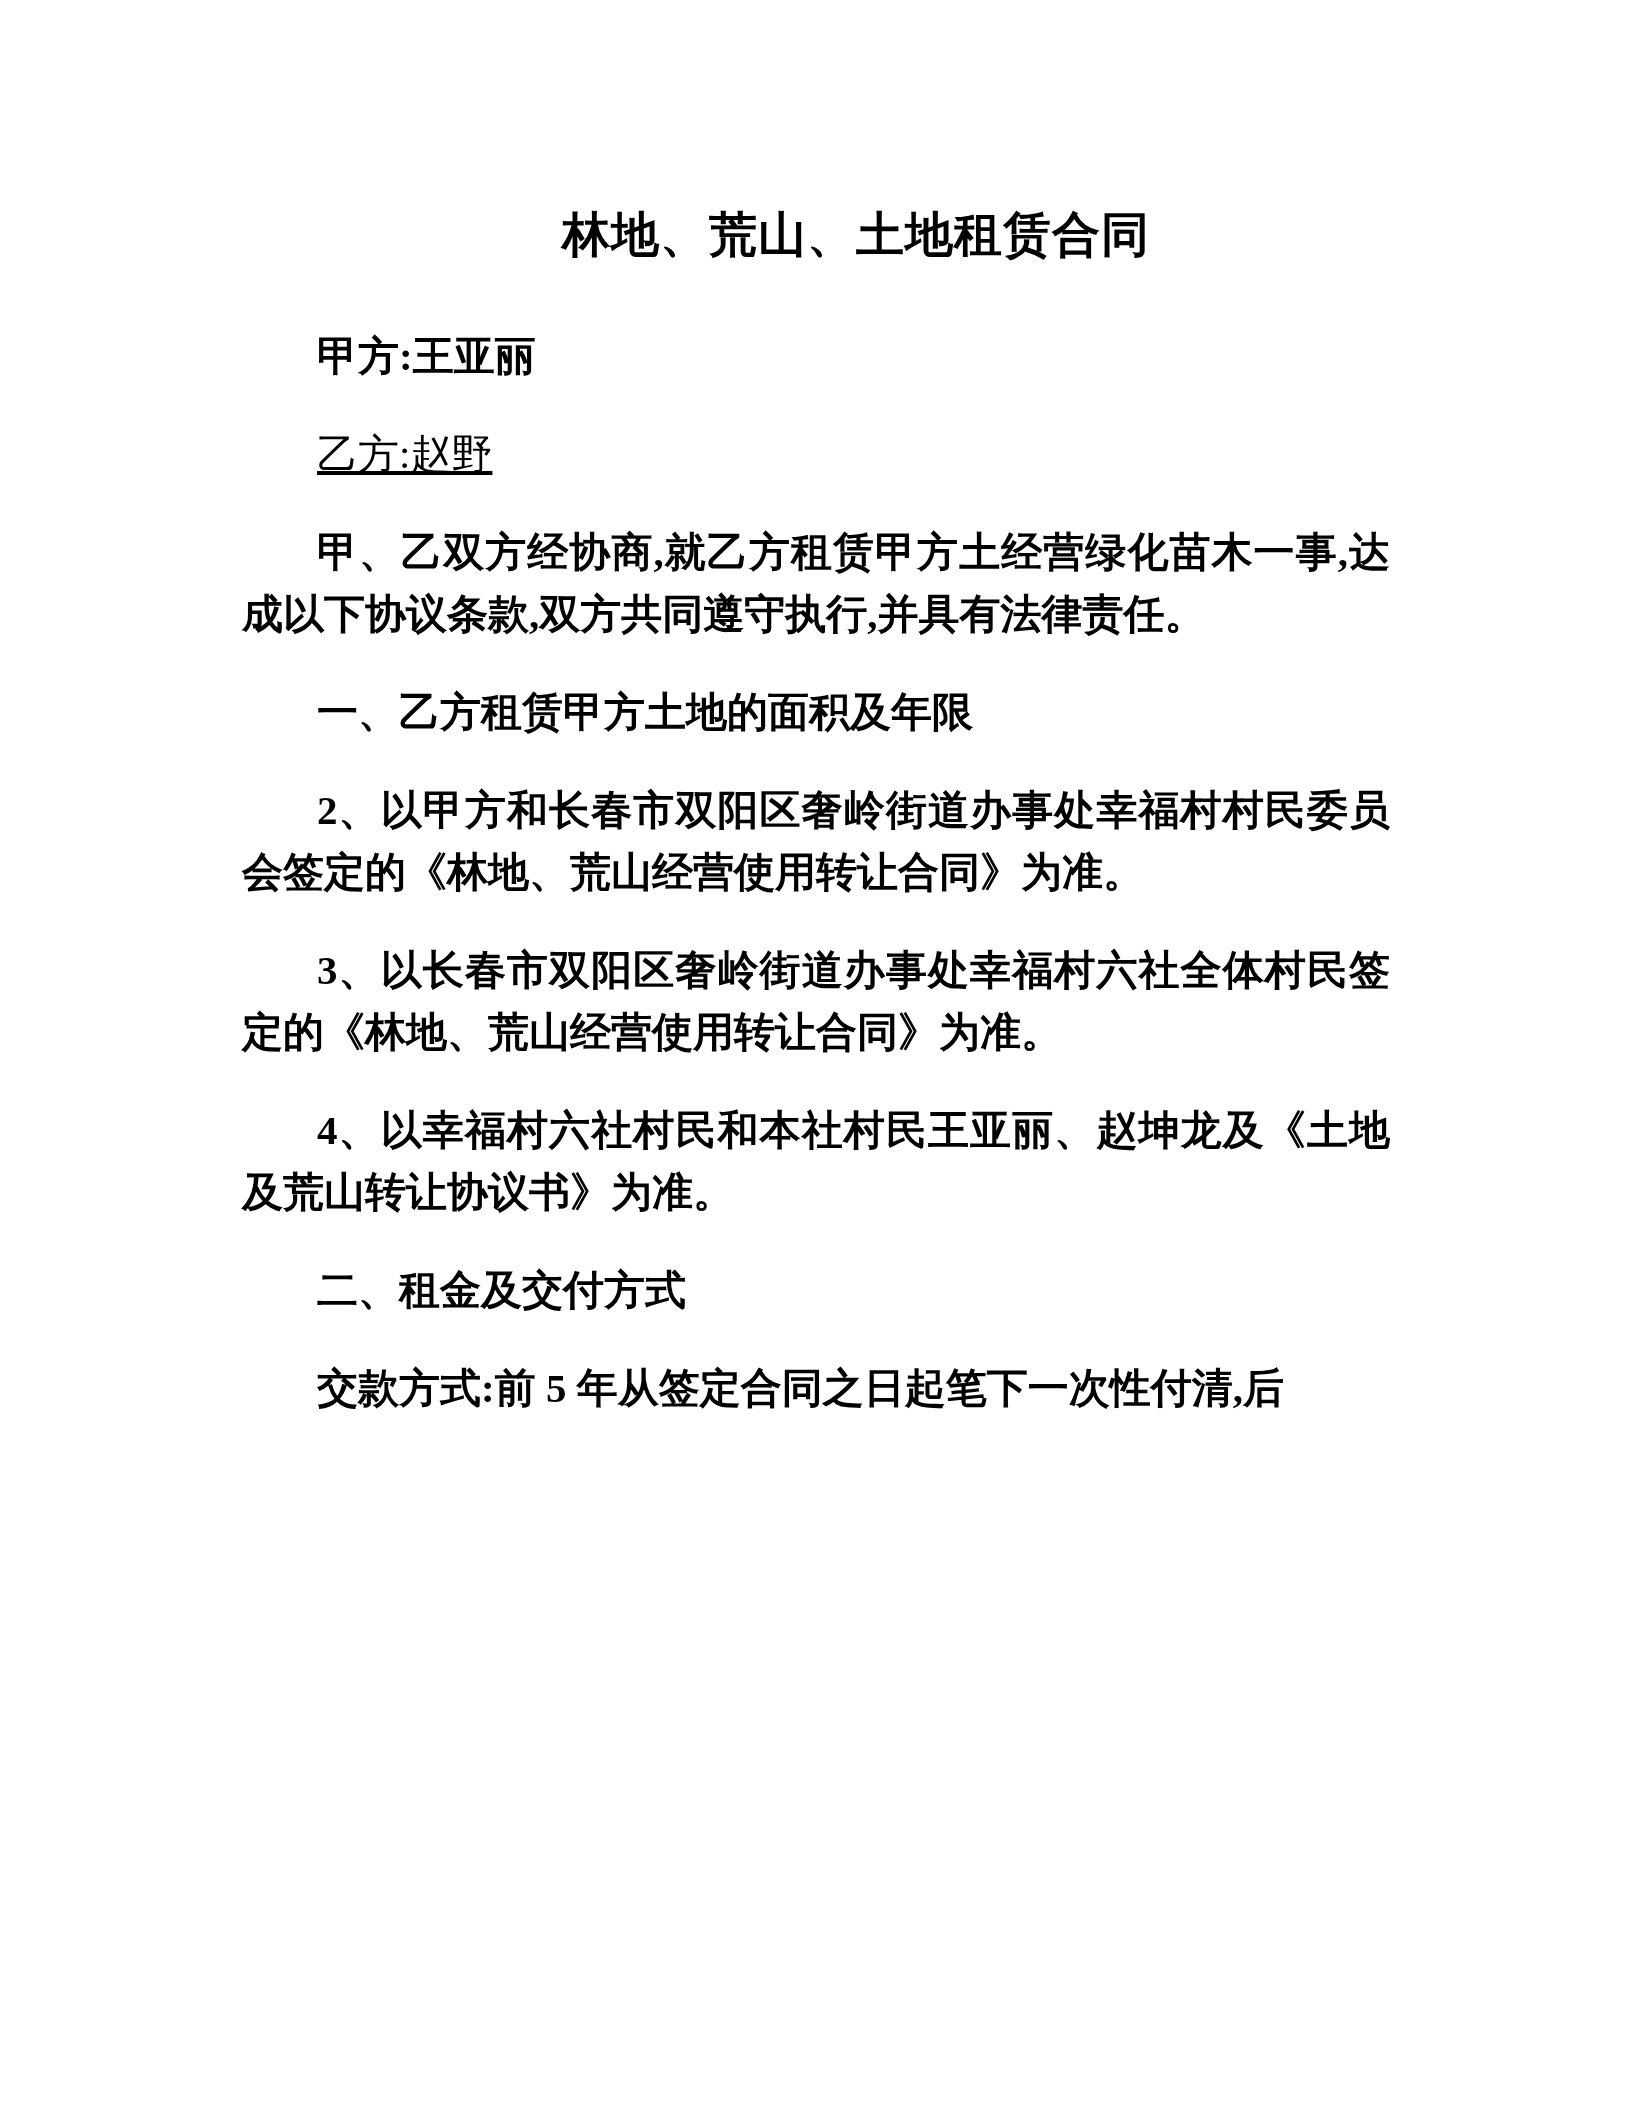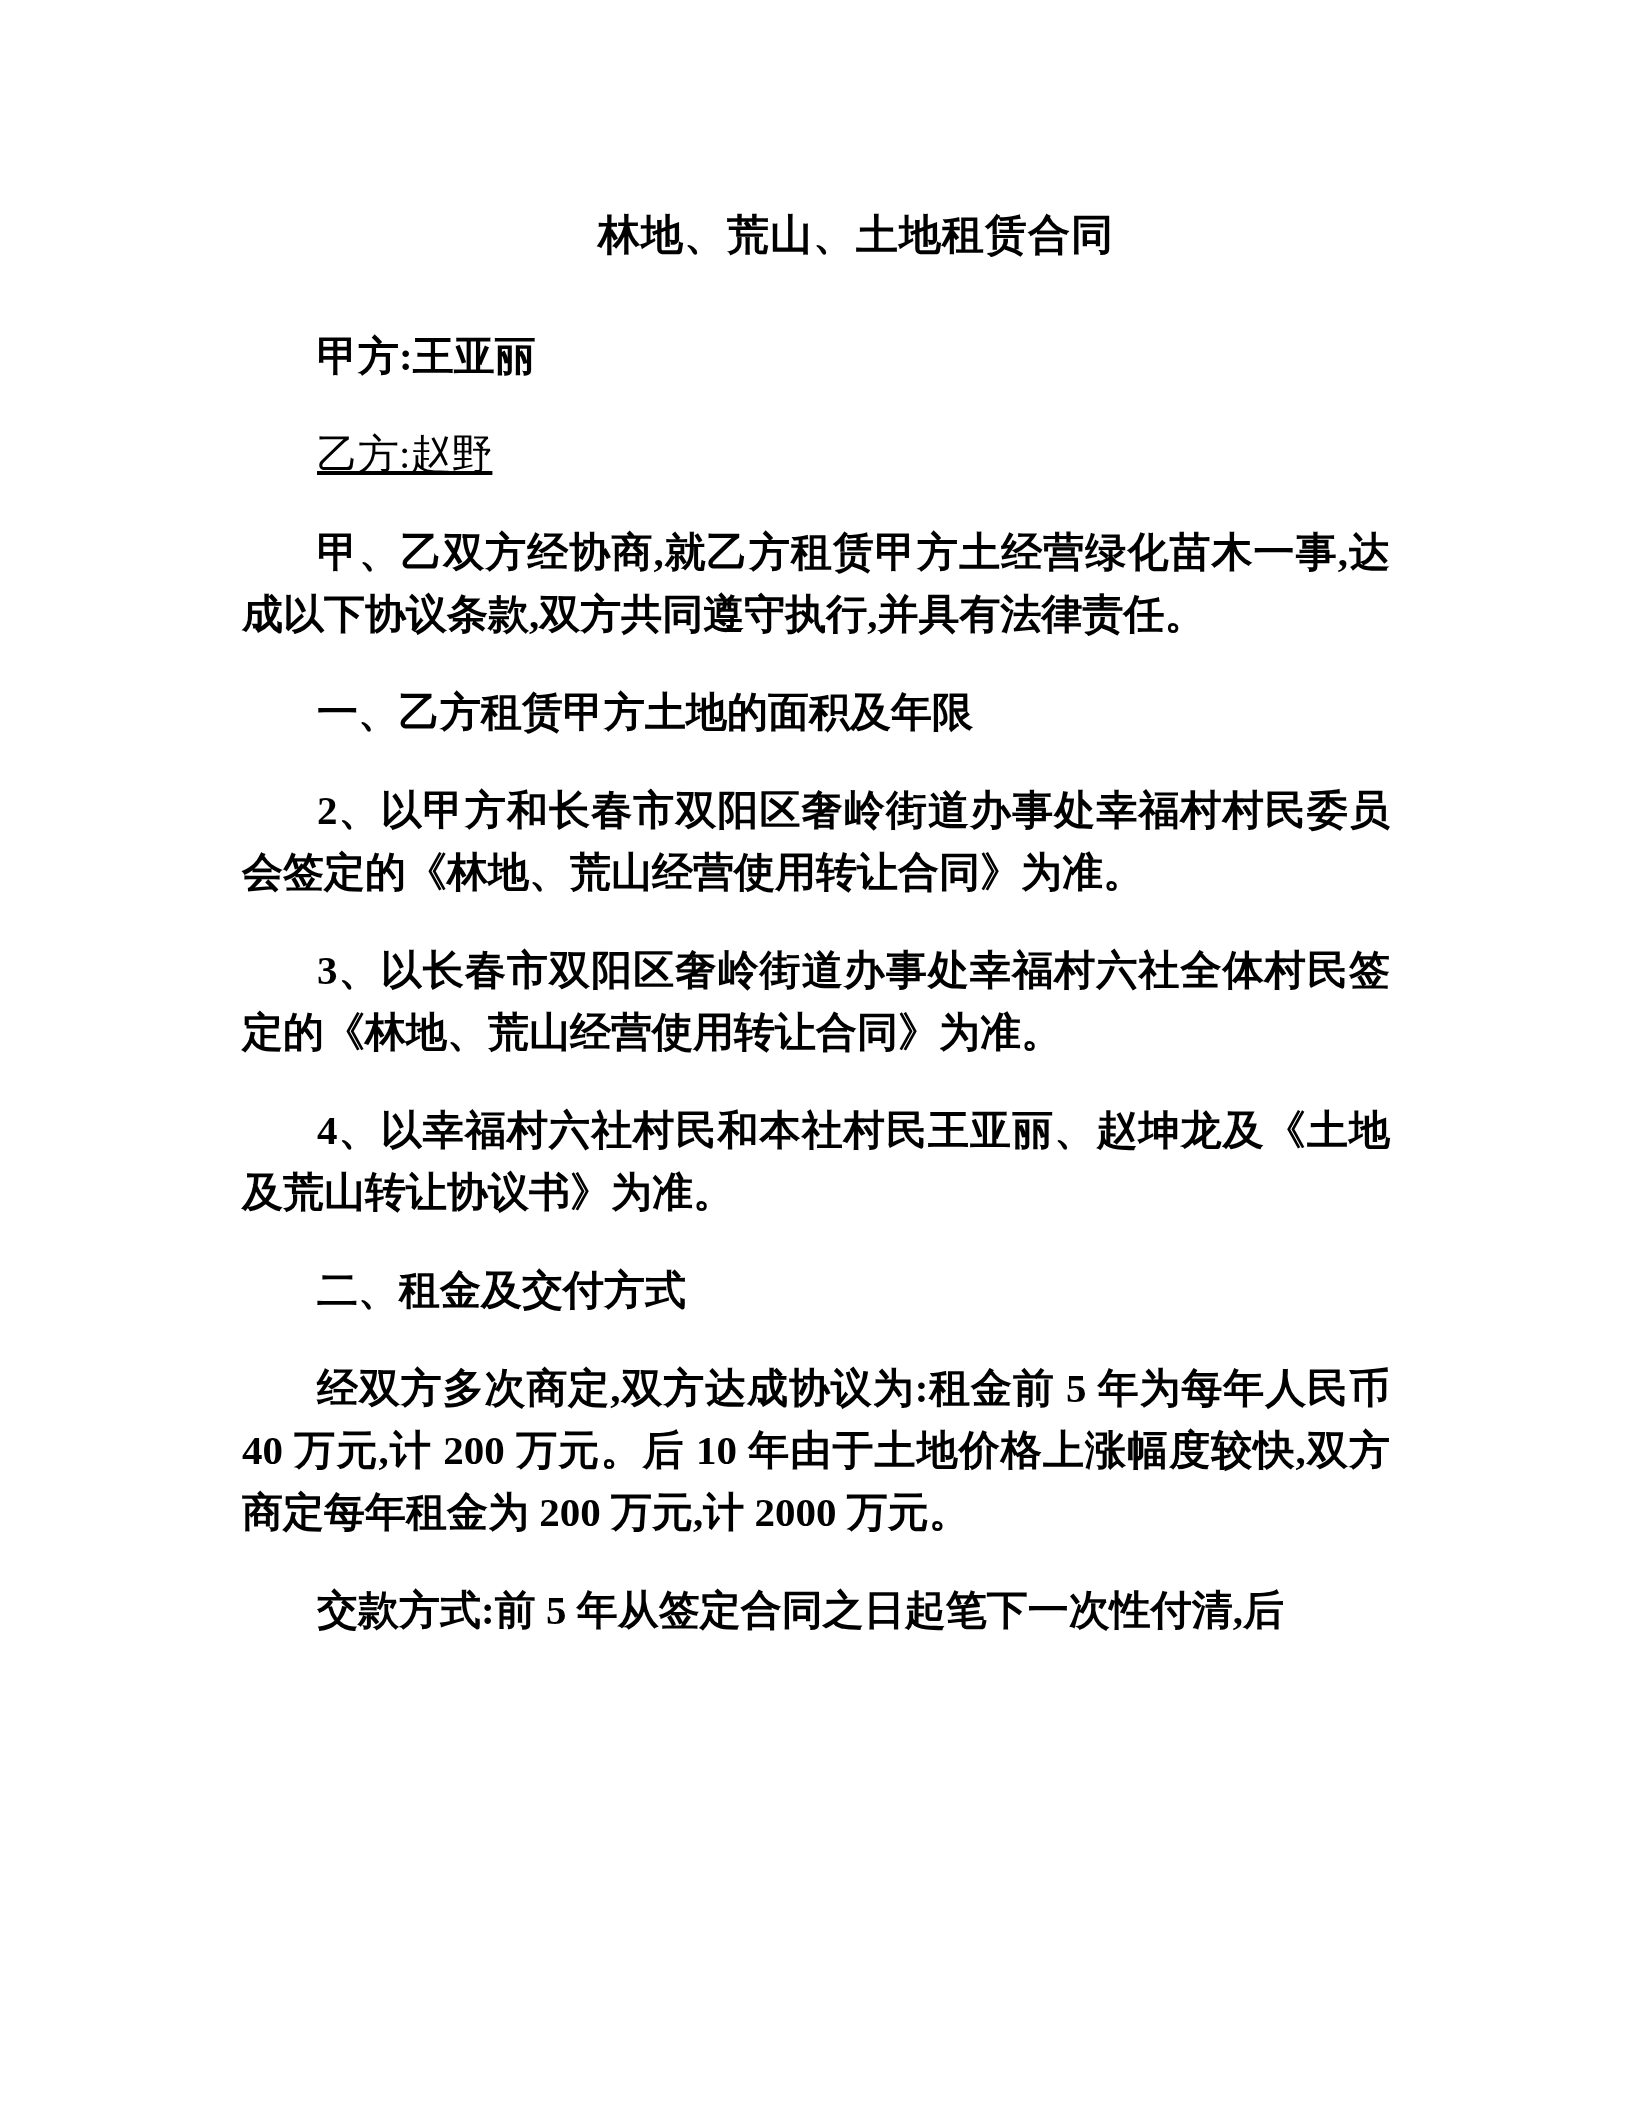--- a/index.html
+++ b/index.html
@@ -15,21 +15,21 @@
     margin: 0 auto;
     background: #ffffff;
     color: #000000;
     box-sizing: border-box;
     padding: 205px 242px 0 242px;
     overflow: hidden;
     font-family: "Liberation Serif", "DejaVu Sans", sans-serif;
   }
   .doc-title {
     margin: 0 0 60px 0;
-    font-size: 42px;
+    font-size: 48px;
     line-height: 60px;
     font-weight: 700;
     text-align: center;
     text-indent: 80px; 
     letter-spacing: 1px;
   }
   .para {
     margin: 0 0 36px 0;
     font-size: 41px;
     line-height: 62px;
@@ -59,17 +59,16 @@
 
   <p class="para w600">2、以甲方和长春市双阳区奢岭街道办事处幸福村村民委员会签定的《林地、荒山经营使用转让合同》为准。</p>
 
   <p class="para w600">3、以长春市双阳区奢岭街道办事处幸福村六社全体村民签定的《林地、荒山经营使用转让合同》为准。</p>
 
   <p class="para w600">4、以幸福村六社村民和本社村民王亚丽、赵坤龙及《土地及荒山转让协议书》为准。</p>
 
 
   <p class="para w700">二、租金及交付方式</p>
 
-  <p class="para w600">经双方多次商定,双方达成协议为:租金前 5 年为每年人民币 40 万元,计 200 万元。后 10 年由于土地价格上涨幅度较快,双方商定每年租金为 200 万元,计 2000 万元。</p>
 
   <p class="para w600">交款方式:前 5 年从签定合同之日起笔下一次性付清,后</p>
 
 </div>
 
 </body></html>

